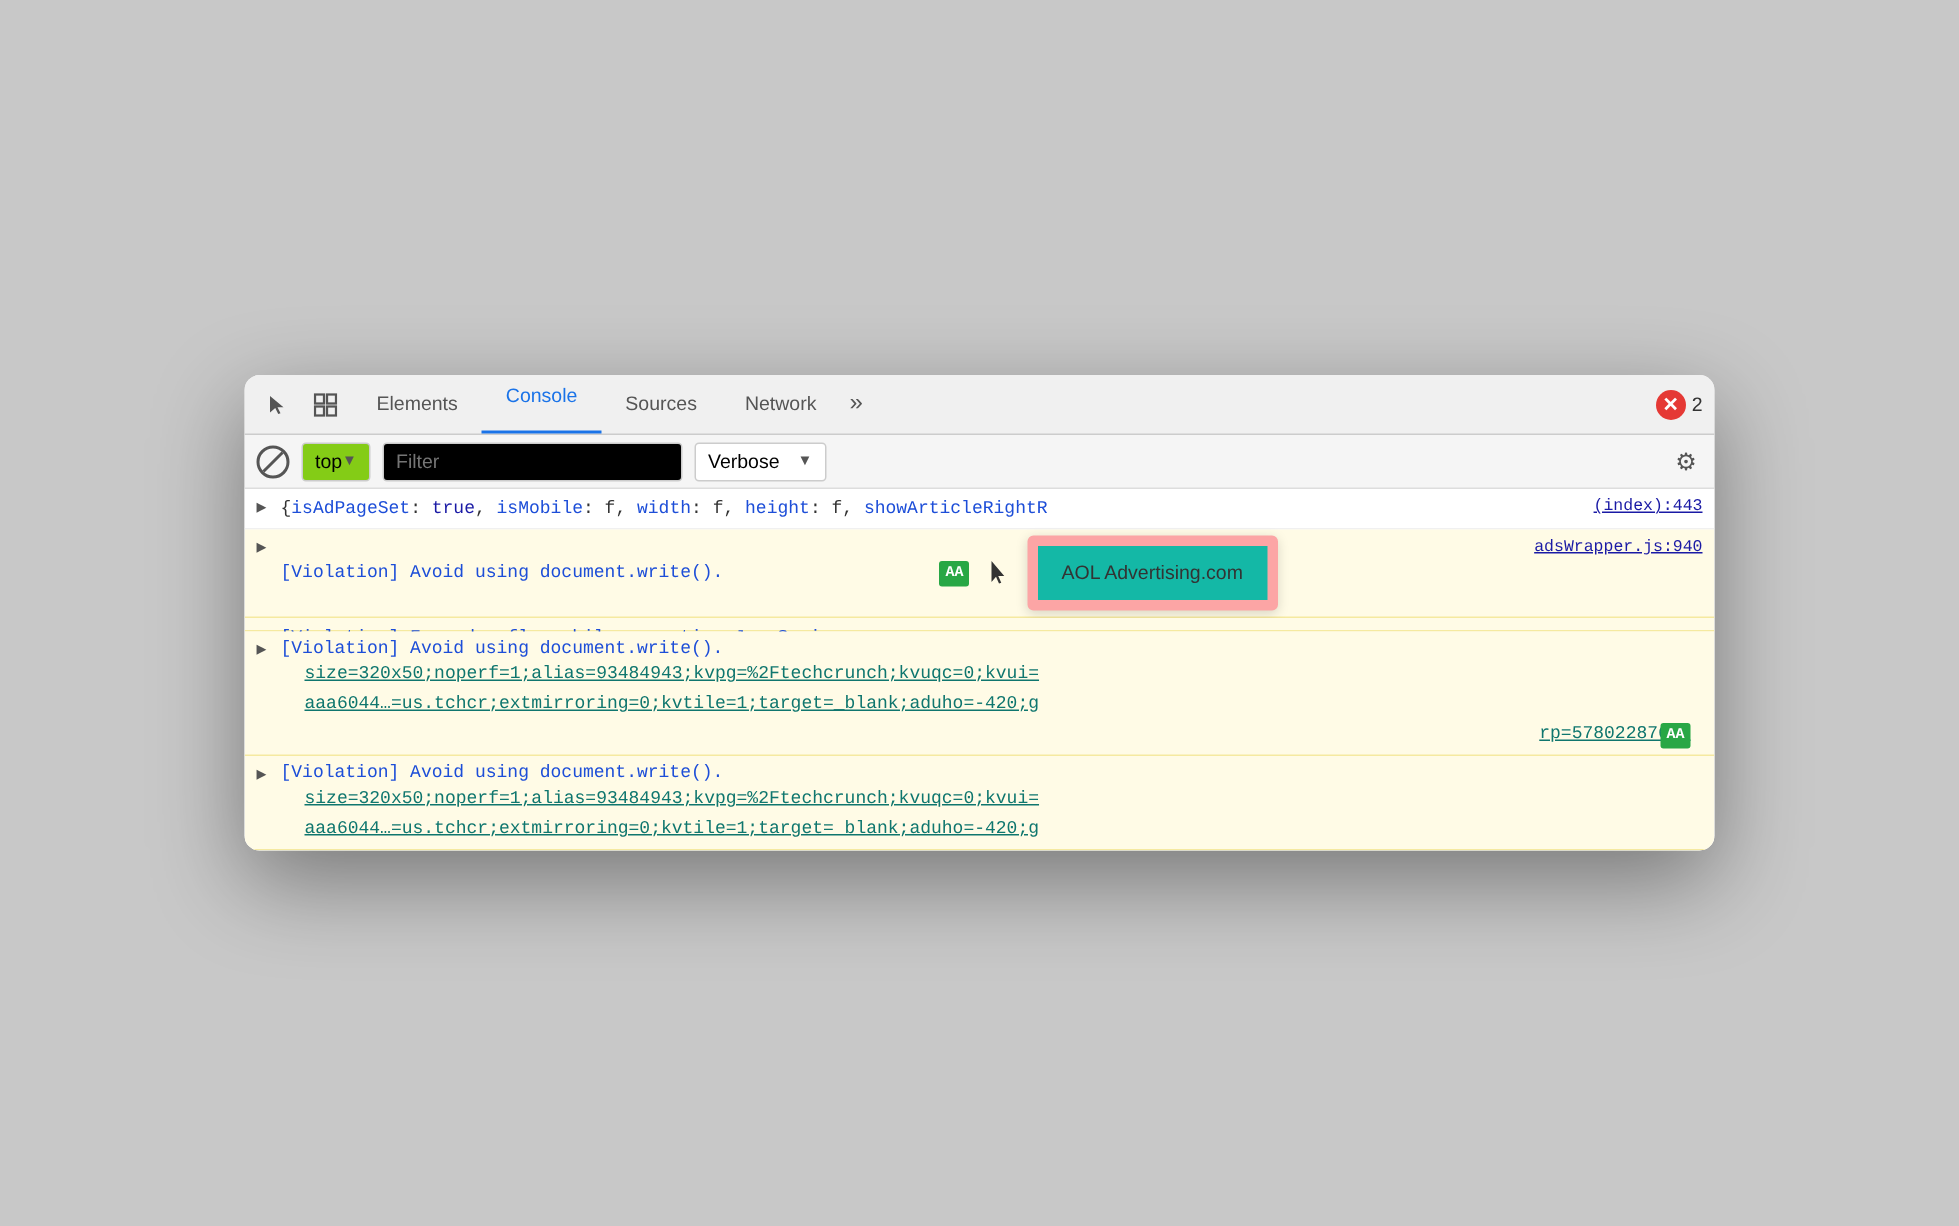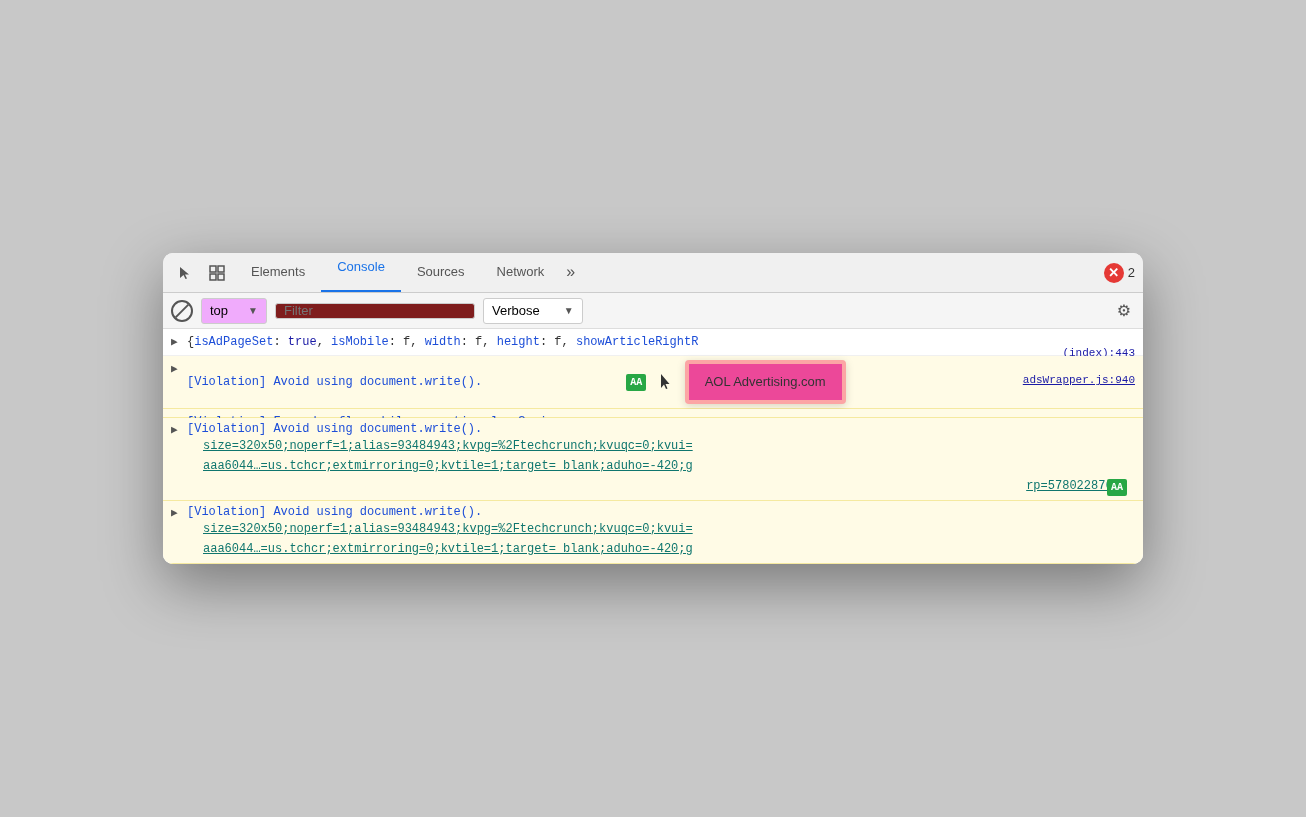--- a/index.html
+++ b/index.html
@@ -154,46 +154,46 @@
       height: 2px;
       background: #555;
       transform: rotate(-45deg);
     }
     .context-select {
       display: flex;
       align-items: center;
       border: 1px solid #ccc;
       border-radius: 3px;
       padding: 2px 8px;
-      background: #f0abfc;
-      font-size: 13px;
-      cursor: pointer;
-      gap: 20px;
+      background: #84cc16;
+      font-size: 13px;
+      cursor: pointer;
+      gap: 0;
       height: 26px;
     }
     .filter-input {
       border: 1px solid #ccc;
       border-radius: 3px;
       padding: 2px 8px;
       font-size: 13px;
-      height: 16px;
+      height: 26px;
       width: 200px;
-      background: #7f1d1d;
+      background: #000000;
       color: #999;
     }
     .verbose-select {
       display: flex;
       align-items: center;
       border: 1px solid #ccc;
       border-radius: 3px;
       padding: 2px 8px;
       background: white;
       font-size: 13px;
       cursor: pointer;
-      gap: 24px;
+      gap: 12px;
       height: 26px;
     }
     .gear-icon {
       width: 22px;
       height: 22px;
       display: flex;
       align-items: center;
       justify-content: center;
       cursor: pointer;
       color: #555;
@@ -217,21 +217,21 @@
       background: white;
       border-bottom: 1px solid #f0f0f0;
     }
     .console-line.warning-line {
       background: #fffbe6;
       border-bottom: 1px solid #f5e9a0;
     }
     .line-source {
       position: absolute;
       right: 8px;
-      top: 16px;
+      top: 4px;
       color: #1a1aa5;
       text-decoration: underline;
       cursor: pointer;
       font-size: 11px;
     }
     .expand-arrow {
       position: absolute;
       left: 8px;
       top: 5px;
       color: #555;
@@ -247,22 +247,22 @@
       color: white;
       font-size: 10px;
       font-weight: bold;
       padding: 1px 4px;
       border-radius: 2px;
       margin-right: 4px;
       vertical-align: middle;
     }
     .tooltip {
       display: inline-block;
-      background: #ec4899;
-      border: 4px solid #fca5a5;
+      background: #14b8a6;
+      border: 7px solid #fca5a5;
       border-radius: 4px;
       padding: 8px 16px;
       font-size: 13px;
       color: #333;
       box-shadow: 0 2px 8px rgba(0,0,0,0.15);
       position: relative;
       margin-left: 4px;
       vertical-align: middle;
       font-family: -apple-system, BlinkMacSystemFont, Arial, sans-serif;
     }

